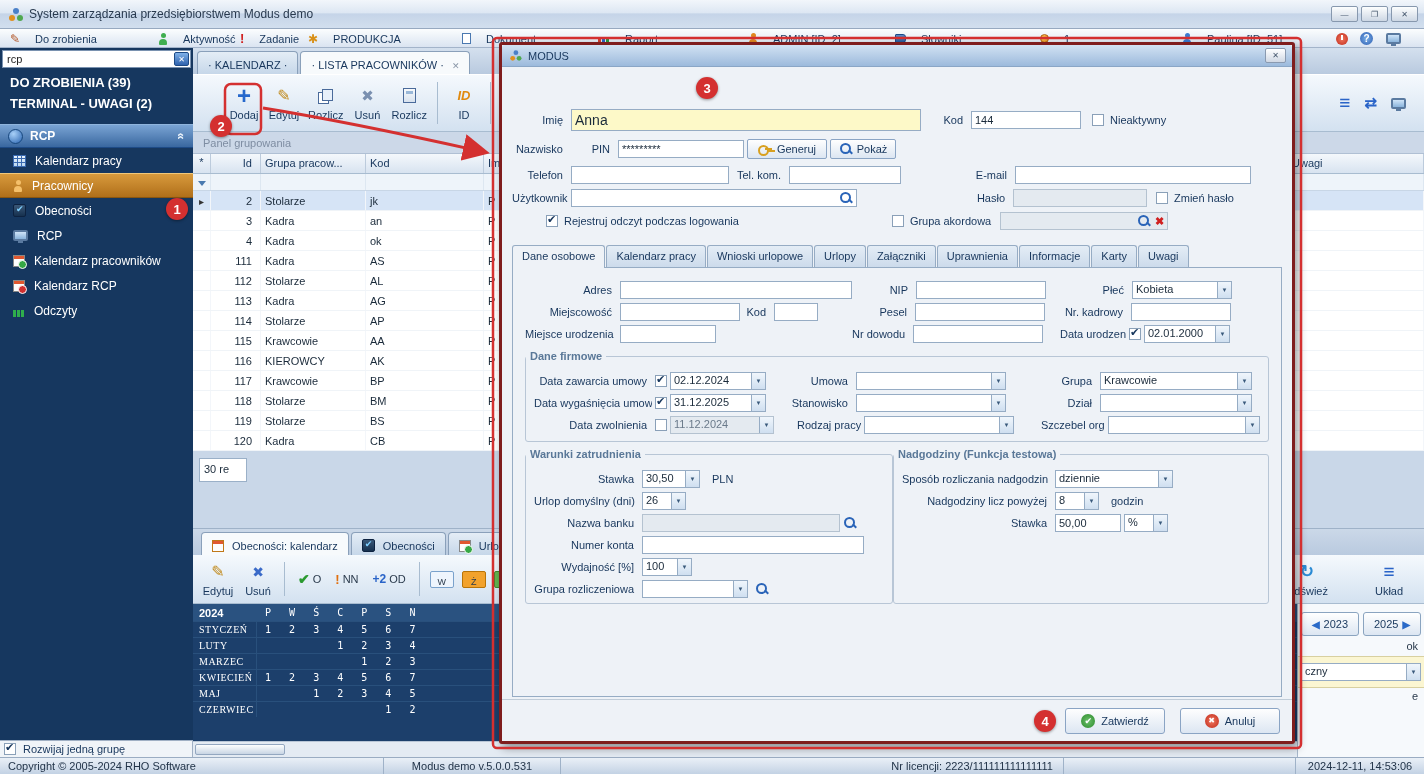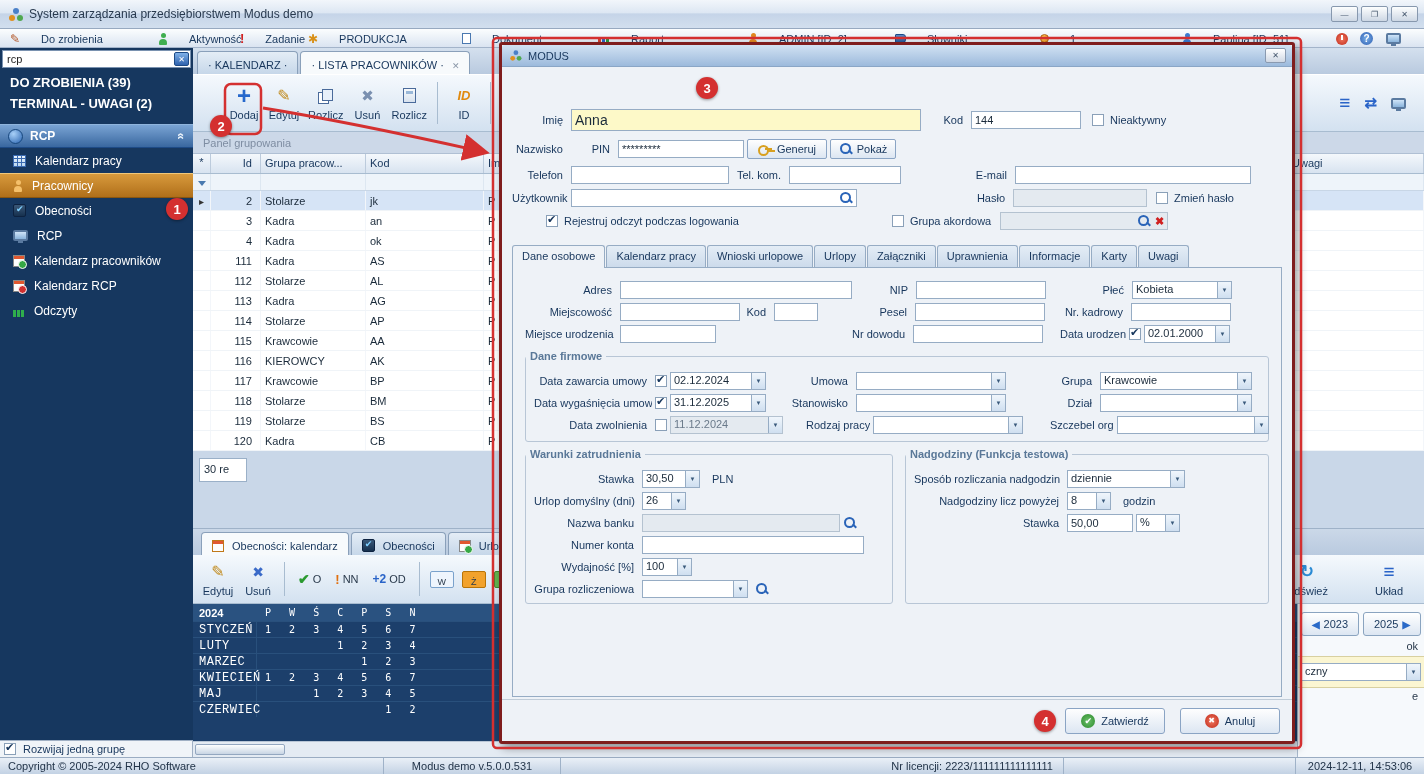--- a/index.html
+++ b/index.html
@@ -17,21 +17,21 @@
   .logo-ic::before { content:""; position:absolute; width:6px; height:6px; border-radius:50%;
     background:#4a80c8; top:1px; left:5px; box-shadow:-4px 7px 0 #e09020, 4px 7px 0 #50a850; }
   .win-btns { margin-left:auto; margin-right:6px; display:flex; gap:3px; }
   .win-btn { width:27px; height:16px; border:1px solid #8798ae; border-radius:2px;
     background:linear-gradient(#fdfefe,#cdd7e4); font-size:8px; display:flex;
     align-items:center; justify-content:center; color:#44566c; }
 
   
   .menubar { position:absolute; top:29px; left:0; right:0; height:19px;
     background:linear-gradient(#fbfdfe,#dae4f1); border-bottom:1px solid #a3b4ca; }
-  .mi { position:absolute; top:1px; height:17px; display:flex; align-items:center; gap:21px;
+  .mi { position:absolute; top:1px; height:17px; display:flex; align-items:center; gap:15px;
     color:#17365c; }
   .mic { flex:none; display:inline-block; }
 
   .ic-pencil-s::before { content:"✎"; color:#b05020; font-size:12px; }
   .ic-person-s { position:relative; width:10px; height:12px; }
   .ic-person-s::before { content:""; position:absolute; top:0; left:3px; width:5px; height:5px;
     border-radius:50%; background:currentColor; }
   .ic-person-s::after { content:""; position:absolute; bottom:0; left:1px; width:8px; height:6px;
     border-radius:4px 4px 1px 1px; background:currentColor; }
   .ic-excl-s::before { content:"!"; color:#d02020; font-weight:bold; font-size:13px; }
@@ -170,22 +170,22 @@
   .sw-b { background:#63b54f; border:1px solid #3c8a2c; }
 
   .mini-cal { position:absolute; top:556px; left:0; right:127px; bottom:16px;
     background:#1c3f6b; color:#fff; overflow:hidden;
     font-family:"DejaVu Sans Mono", monospace; font-size:10px; }
   .cal-head { display:flex; height:17px; background:#2a5280; align-items:center; }
   .cal-year { width:64px; padding-left:6px; font-weight:bold; font-size:11px;
     font-family:"Liberation Sans", sans-serif; }
   .cal-week { white-space:pre; letter-spacing:2px; }
   .cal-row { display:flex; height:16px; align-items:center; border-top:1px solid #29507c; }
-  .cal-month { width:64px; padding-left:6px; font-size:12px; letter-spacing:.5px;
-    font-family:Liberation Mono, monospace; border-right:1px solid #29507c; align-self:stretch;
+  .cal-month { width:64px; padding-left:6px; font-size:10px; letter-spacing:.5px;
+    font-family:Liberation Serif, serif; border-right:1px solid #29507c; align-self:stretch;
     display:flex; align-items:center; }
   .cal-days { white-space:pre; letter-spacing:2px; }
   .hscroll { position:absolute; bottom:0; left:0; right:127px; height:16px; background:#e4ebf3;
     border-top:1px solid #b8c6d6; }
   .hthumb { position:absolute; left:2px; top:2px; width:90px; height:11px;
     background:linear-gradient(#fdfefe,#c8d5e4); border:1px solid #93a7c0; border-radius:2px; }
 
   .cal-right { position:absolute; top:556px; right:0; width:127px; bottom:0;
     background:#f6f9fc; border-left:1px solid #a8b8cc; }
   .year-btns { display:flex; gap:4px; padding:8px 3px 2px; }
@@ -258,21 +258,21 @@
   .mtabs { position:absolute; top:200px; left:10px; height:23px; display:flex; }
   .mtab { padding:4px 9px 0; border:1px solid #96acc4; border-bottom:none; border-radius:3px 3px 0 0;
     background:linear-gradient(#e4edf6,#cbdaeb); margin-right:1px; color:#17365c; }
   .mtab.active { background:#eef2f7; position:relative; z-index:3; }
   .mpanel { position:absolute; top:222px; left:10px; right:10px; bottom:44px;
     border:1px solid #96acc4; background:#eef2f7; padding:12px; z-index:2; }
   .prow { margin-bottom:2px; height:20px; }
   .gbox { border:1px solid #b8c6d6; border-radius:3px; position:relative; padding:14px 8px 4px; }
   .gtitle { position:absolute; top:-7px; left:0; background:#eef2f7; padding:0 4px;
     color:#5a7898; font-weight:bold; }
-  .gcols { display:flex; gap:12px; margin-top:12px; }
+  .gcols { display:flex; gap:0; margin-top:12px; }
   .modal-footer { position:absolute; left:0; right:0; bottom:0; height:42px;
     border-top:1px solid #c0ccd8; display:flex; align-items:center; justify-content:flex-end;
     gap:15px; padding-right:12px; background:#eef2f7; border-radius:0 0 3px 3px; }
   .fbtn { height:26px; min-width:100px; border:1px solid #8aa4c4; border-radius:3px;
     background:linear-gradient(#fefefe,#dce6f2); display:flex; align-items:center;
     justify-content:center; gap:6px; color:#17365c; }
   .ok-ic { width:14px; height:14px; border-radius:50%; background:radial-gradient(#6cc06c,#2a8a2a);
     color:#fff; font-size:9px; display:flex; align-items:center; justify-content:center; }
   .ok-ic::before { content:"✔"; }
   .no-ic { width:14px; height:14px; border-radius:50%; background:radial-gradient(#f07860,#c02818);
@@ -854,21 +854,21 @@
             </span>
           <span class="lbl" style="width:64px;margin-left:24px">Dział</span>
           <span class="combo" style="width:152px">
             <span class="val"></span>
             <span class="carr"></span>
             </span>
         </div>
         <div class="frow prow">
           <span class="lbl" style="width:118px">Data zwolnienia</span>
           <span class="cb"></span>
-          <span class="combo disabled" style="width:113px">
+          <span class="combo disabled" style="width:104px">
             <span class="val">11.12.2024</span>
             <span class="carr"></span>
             </span>
           <span class="lbl" style="width:64px;margin-left:20px">Rodzaj pracy</span>
           <span class="combo" style="width:150px">
             <span class="val"></span>
             <span class="carr"></span>
             </span>
           <span class="lbl" style="width:64px;margin-left:24px">Szczebel org.</span>
           <span class="combo" style="width:152px">

